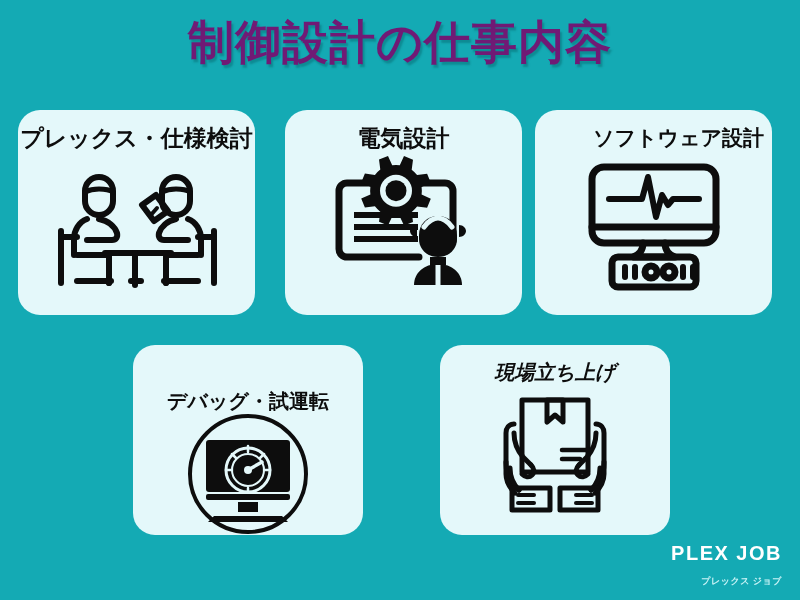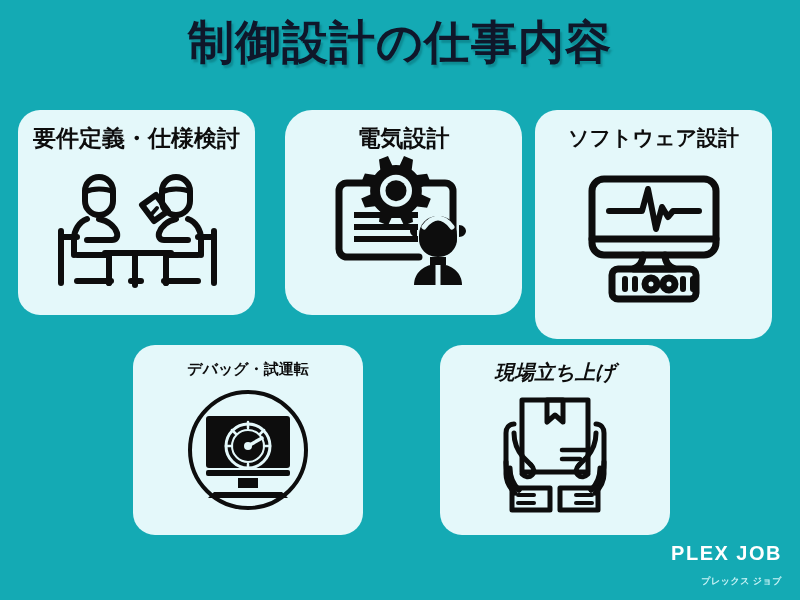--- a/index.html
+++ b/index.html
@@ -15,21 +15,21 @@
   #infographic {
     position:relative;
     width:800px; height:600px;
   }
 
   
   .title {
     position:absolute;
     top:14px; left:0; right:0;
     text-align:center;
-    color:#0f172a;
+    color:#701a75;
     font-size:46px;
     font-weight:bold;
     letter-spacing:1px;
     line-height:1.25;
     text-shadow:2px 3px 2px rgba(0,80,86,0.35);
     white-space:nowrap;
   }
 
   
   .card {
@@ -51,30 +51,30 @@
     flex:1;
     display:flex;
     align-items:center;
     justify-content:center;
     width:100%;
   }
   .card-icon svg { display:block; }
 
   
   #card-0 { left:18px;  top:110px; width:237px; height:205px; padding:16px 8px 12px; }
-  #card-1 { left:285px; top:110px; width:237px; height:205px; padding:16px 8px 28px;border-radius:27px; }
-  #card-2 { left:535px; top:110px; width:237px; height:229px; padding:16px 8px 10px; }
+  #card-1 { left:285px; top:110px; width:237px; height:205px; padding:16px 8px 28px; }
+  #card-2 { left:535px; top:110px; width:237px; height:205px; padding:16px 8px 10px;align-items:flex-end; }
   
   #card-3 { left:133px; top:345px; width:230px; height:190px; padding:16px 8px 12px; }
   #card-4 { left:440px; top:345px; width:230px; height:190px; padding:16px 8px 12px; }
 
   #card-0 .card-label { font-size:23px; }
   #card-1 .card-label { font-size:23px; }
   #card-2 .card-label { font-size:21px; }
-  #card-3 .card-label { font-size:15px; }
+  #card-3 .card-label { font-size:20px;margin-top:29px; }
   #card-4 .card-label { font-size:20px;font-style:italic; }
 
   
   .logo {
     position:absolute;
     right:18px; bottom:14px;
     text-align:right;
     line-height:1;
     user-select:none;
   }
@@ -93,21 +93,21 @@
   }
 </style>
 </head>
 <body>
 
 <div id="infographic">
 
   <div class="title">制御設計の仕事内容</div>
 
   <div class="card" id="card-0">
-    <div class="card-label">要件定義・仕様検討</div>
+    <div class="card-label">プレックス・仕様検討</div>
     <div class="card-icon">
       <svg width="180" height="128" viewBox="0 0 180 128" fill="none" stroke="#0d0d0d" stroke-width="6" stroke-linecap="round" stroke-linejoin="round">
 
         <path d="M38 28a14 14 0 0 1 28 0v10a14 14 0 0 1-28 0z"></path>
         <path d="M38 29c4-2 9-3 14-3s11 1 14 3" stroke-width="5"></path>
 
         <path d="M40 56c-8 3-13 11-13 20v16"></path>
         <path d="M52 56c10 2 16 8 18 14 1 4-1 7-5 7H40"></path>
 
         <path d="M14 68v52M14 74h16"></path>

